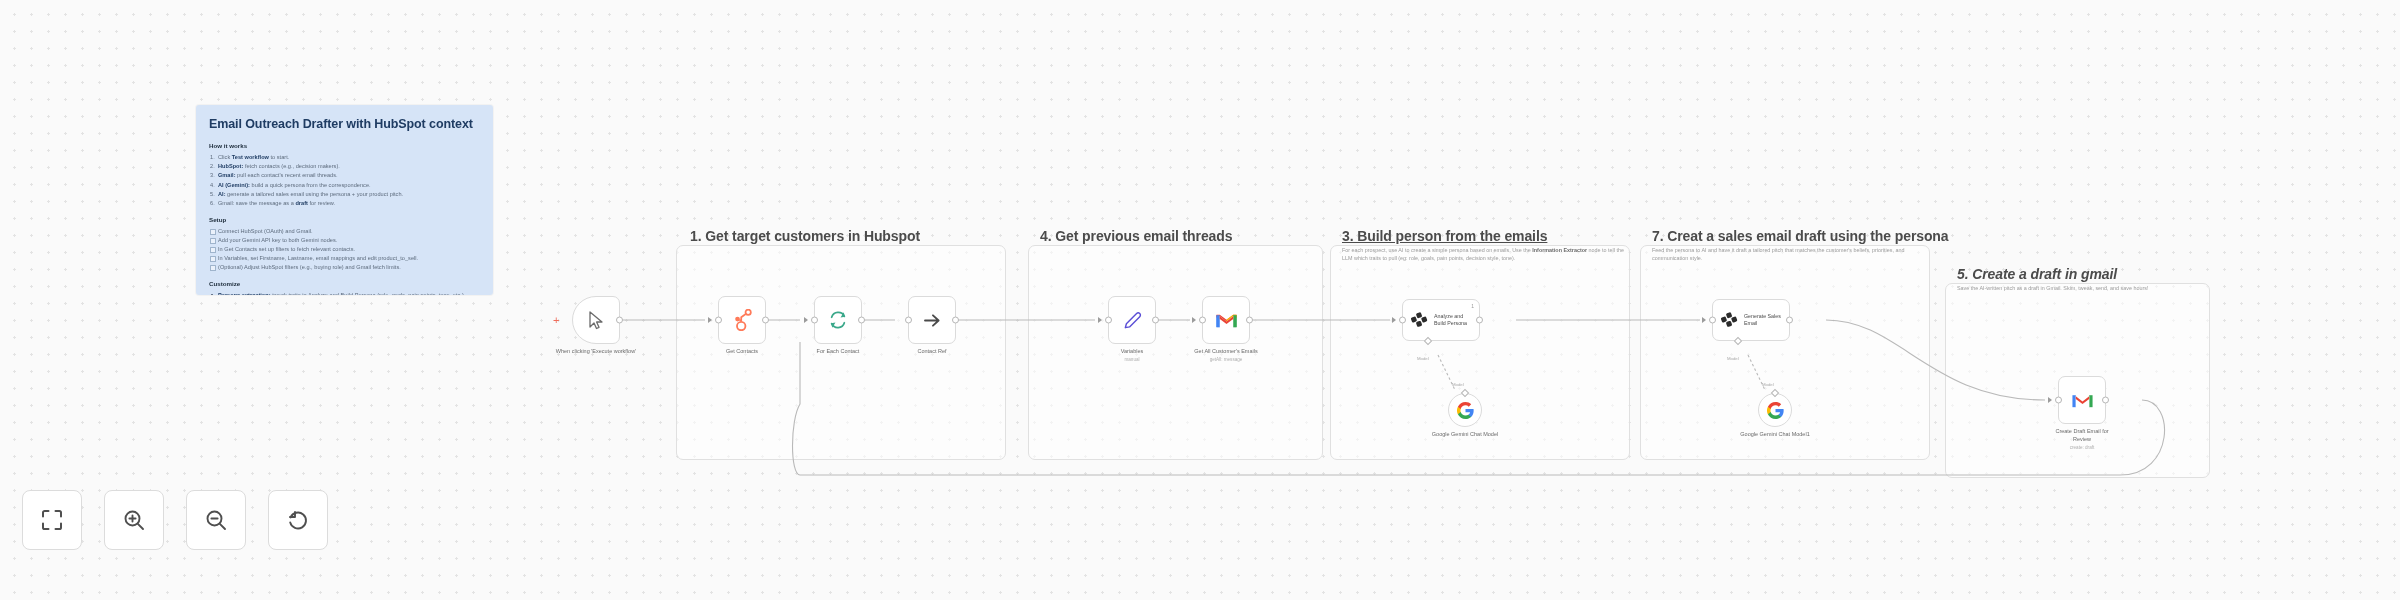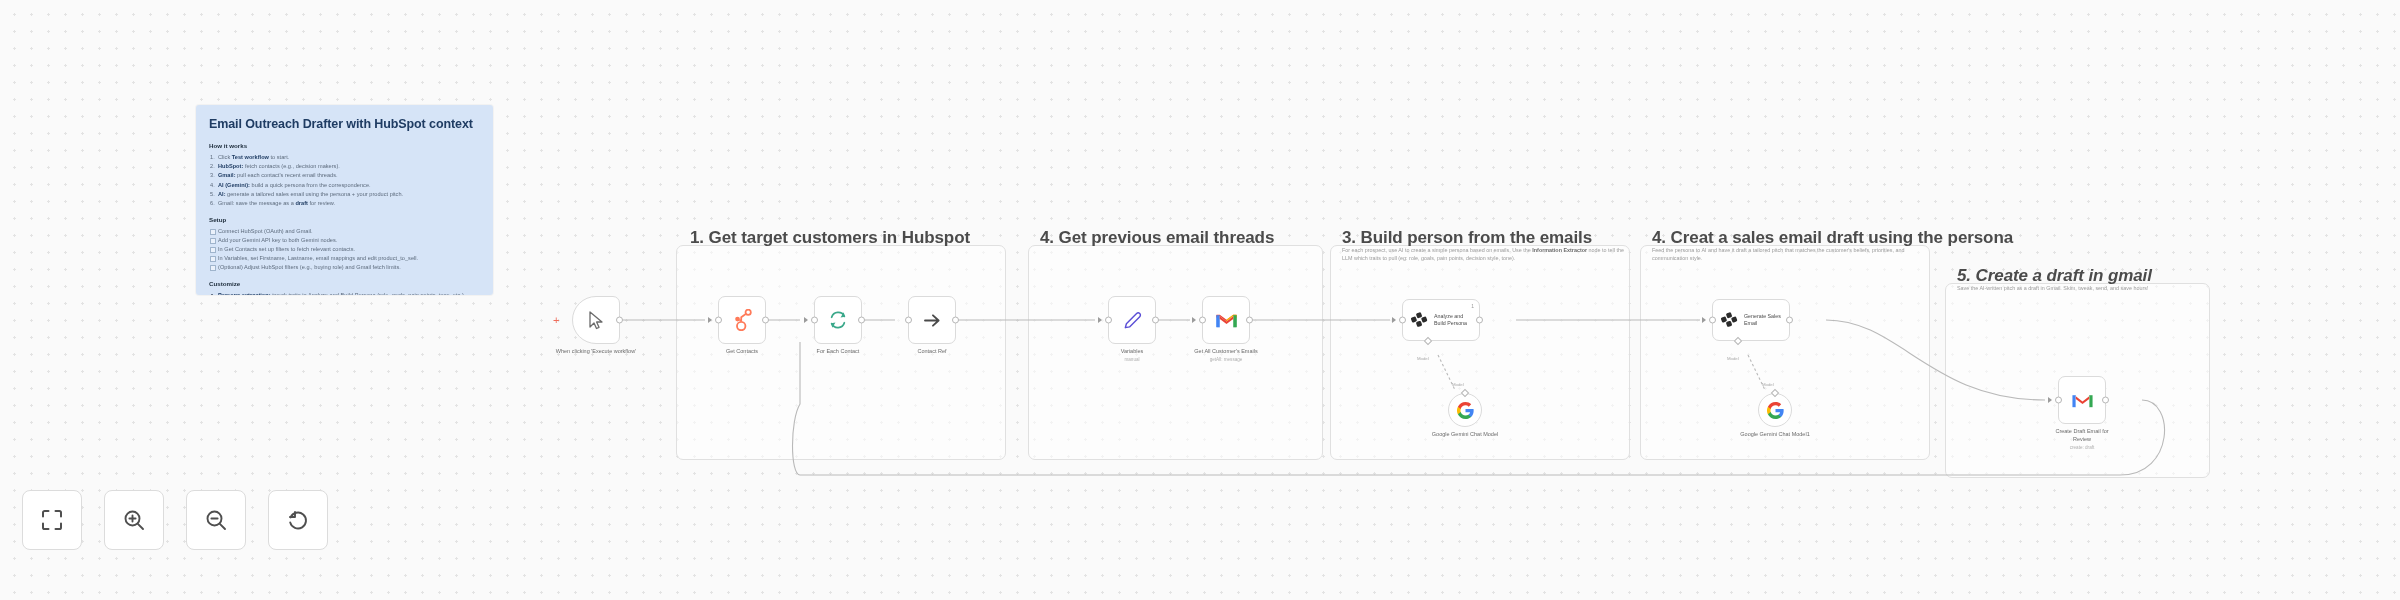--- a/index.html
+++ b/index.html
@@ -59,21 +59,21 @@
   }
   
   .section {
     position: absolute;
     border: 1px solid #e0e0e0;
     border-radius: 7px;
     background: rgba(255,255,255,0.58);
   }
   .sec-title {
     position: absolute;
-    font-size: 17px; font-weight: bold;
+    font-size: 14px; font-weight: bold;
     color: #4b4b4b; letter-spacing: -0.1px;
     white-space: nowrap;
   }
   .sec-desc {
     position: absolute;
     font-size: 5.4px; line-height: 1.52;
     color: #9b9b9b;
   }
   .sec-desc b { color: #6b6b6b; }
   
@@ -193,22 +193,22 @@
   </div>
 
   <div class="section" style="left:676px;top:245px;width:330px;height:215px;"></div>
   <div class="section" style="left:1028px;top:245px;width:295px;height:215px;"></div>
   <div class="section" style="left:1330px;top:245px;width:300px;height:215px;"></div>
   <div class="section" style="left:1640px;top:245px;width:290px;height:215px;"></div>
   <div class="section" style="left:1945px;top:283px;width:265px;height:195px;"></div>
 
   <div class="sec-title" style="left:690px;top:228px;">1. Get target customers in Hubspot</div>
   <div class="sec-title" style="left:1040px;top:228px;">4. Get previous email threads</div>
-  <div class="sec-title" style="left:1342px;top:228px;">3. Build person from the emails</div>
-  <div class="sec-title" style="left:1652px;top:228px;">4. Creat a sales email draft using the persona</div>
+  <div class="sec-title" style="left:1342px;top:228px;text-decoration:underline;">3. Build person from the emails</div>
+  <div class="sec-title" style="left:1652px;top:228px;">7. Creat a sales email draft using the persona</div>
   <div class="sec-title" style="left:1957px;top:266px;font-style:italic;">5. Create a draft in gmail</div>
 
   <div class="sec-desc" style="left:1342px;top:246px;width:288px;">
     <span>For each prospect, use AI to create a simple persona based on emails. Use</span>
     <span>the </span><b>Information Extractor</b><span> node to tell the LLM which traits to pull (eg: role,</span>
     <span>goals, pain points, decision style, tone).</span>
   </div>
 
   <div class="sec-desc" style="left:1652px;top:246px;width:276px;">
     <span>Feed the persona to AI and have it draft a tailored pitch that matches the</span>

